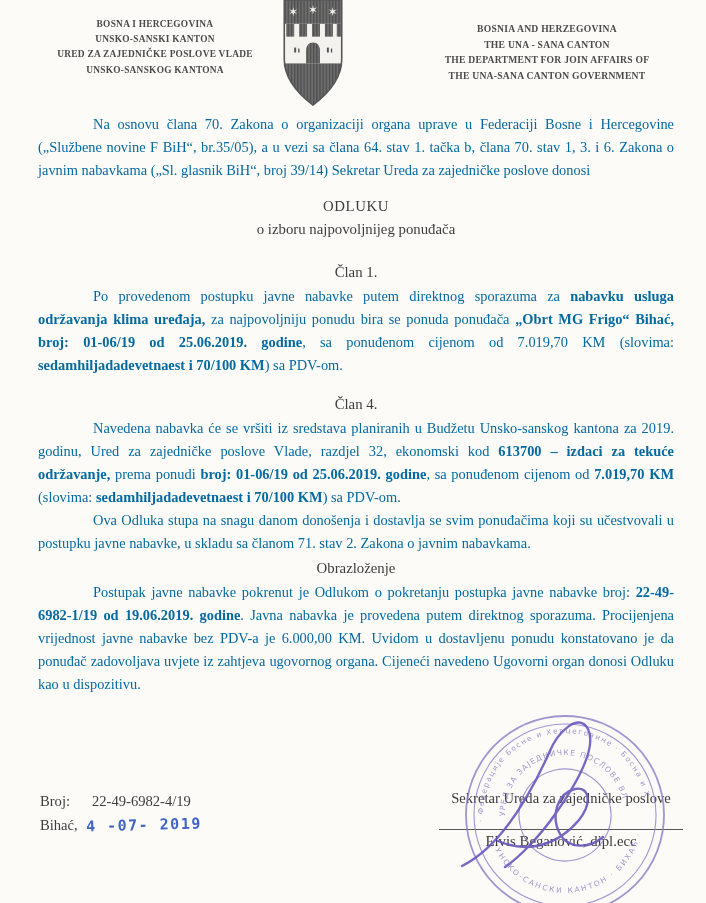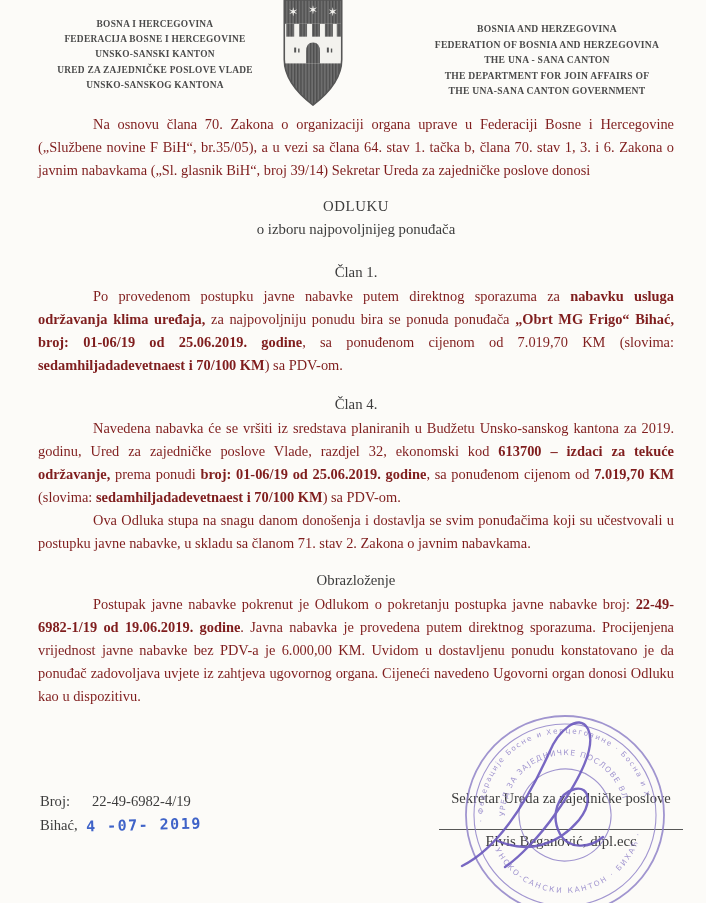--- a/index.html
+++ b/index.html
@@ -12,28 +12,28 @@
     color:#3c3c3c;
   }
   
   .letterhead{position:absolute;top:0;left:0;width:706px;height:112px;}
   .lh-block{position:absolute;text-align:center;font-weight:bold;font-size:9.4px;letter-spacing:.25px;line-height:1.62;color:#4a4a4a;}
   .lh-left{left:36px;top:17px;width:238px;}
   .lh-right{left:396px;top:21px;width:302px;font-size:9.6px;}
   .coa{position:absolute;left:281px;top:0;width:64px;height:107px;}
   
   .doc-body{position:absolute;top:113px;left:38px;width:636px;}
-  .para{margin:0;font-size:14.4px;line-height:23px;text-align:justify;text-indent:55px;color:#7f1d1d;}
+  .para{margin:0;font-size:14.4px;line-height:23px;text-align:justify;text-indent:55px;color:#0369a1;}
   .b{font-weight:bold;}
   .center-head{margin:0;text-align:center;font-weight:normal;font-size:14.8px;line-height:22px;text-indent:0;}
   .title-1{margin-top:13px;letter-spacing:.6px;}
   .title-2{margin-top:1px;}
   .art-head{margin-top:16px;margin-bottom:2px;}
   .gap-lg{margin-top:21px;}
-  .rat-head{margin-top:14px;margin-bottom:2px;}
+  .rat-head{margin-top:2px;margin-bottom:2px;}
   
   .footer{position:absolute;left:0;top:780px;width:592px;height:123px;font-size:14.6px;}
   .broj-line{position:absolute;left:40px;top:13px;}
   .broj-value{margin-left:22px;}
   .bihac-line{position:absolute;left:40px;top:36px;}
   .date-stamp{
     display:inline-block;margin-left:8px;
     font-family:"DejaVu Sans Mono", monospace;
     font-weight:bold;font-size:15px;letter-spacing:1.5px;
     color:#3f63c8;transform:rotate(-1.5deg);
@@ -47,21 +47,20 @@
   .stamp-text{font-family:"DejaVu Sans", sans-serif;fill:#8d7fc7;}
 </style>
 </head>
 <body>
 
 <div class="page">
 
   <div class="letterhead">
     <div class="lh-block lh-left">
       <div>BOSNA I HERCEGOVINA</div>
-      <div>FEDERACIJA BOSNE I  HERCEGOVINE</div>
       <div>UNSKO-SANSKI KANTON</div>
       <div>URED ZA ZAJEDNIČKE POSLOVE VLADE</div>
       <div>UNSKO-SANSKOG KANTONA</div>
     </div>
 
     <svg class="coa" viewBox="0 0 64 108">
       <defs>
         <pattern id="hatchD" width="3.2" height="4" patternUnits="userSpaceOnUse">
           <rect width="3.2" height="4" fill="#6e6e6e"></rect>
           <rect width="1.3" height="4" fill="#4d4d4d"></rect>
@@ -86,21 +85,20 @@
         <rect x="0" y="64" width="64" height="44" fill="url(#hatchD)"></rect>
         <text x="12" y="16" font-size="12" text-anchor="middle" fill="#f5f4f0" font-family="DejaVu Sans, sans-serif">✶</text>
         <text x="32" y="14" font-size="12" text-anchor="middle" fill="#f5f4f0" font-family="DejaVu Sans, sans-serif">✶</text>
         <text x="52" y="16" font-size="12" text-anchor="middle" fill="#f5f4f0" font-family="DejaVu Sans, sans-serif">✶</text>
       </g>
       <path d="M3,0 H61 V60 Q61,84 32,106 Q3,84 3,60 Z" fill="none" stroke="#565656" stroke-width="1.6"></path>
     </svg>
 
     <div class="lh-block lh-right">
       <div>BOSNIA  AND  HERZEGOVINA</div>
-      <div>FEDERATION OF BOSNIA AND  HERZEGOVINA</div>
       <div>THE UNA - SANA CANTON</div>
       <div>THE DEPARTMENT FOR JOIN AFFAIRS OF</div>
       <div>THE UNA-SANA CANTON GOVERNMENT</div>
     </div>
   </div>
 
   <div class="doc-body">
 
     <p class="para"><span>Na osnovu člana 70. Zakona o organizaciji organa uprave u Federaciji Bosne i Hercegovine („Službene novine F BiH“, br.35/05), a u vezi sa  člana 64. stav 1. tačka b, člana 70. stav 1, 3. i 6. Zakona o javnim nabavkama („Sl. glasnik BiH“, broj 39/14) Sekretar Ureda za zajedničke poslove  donosi</span></p>
 

